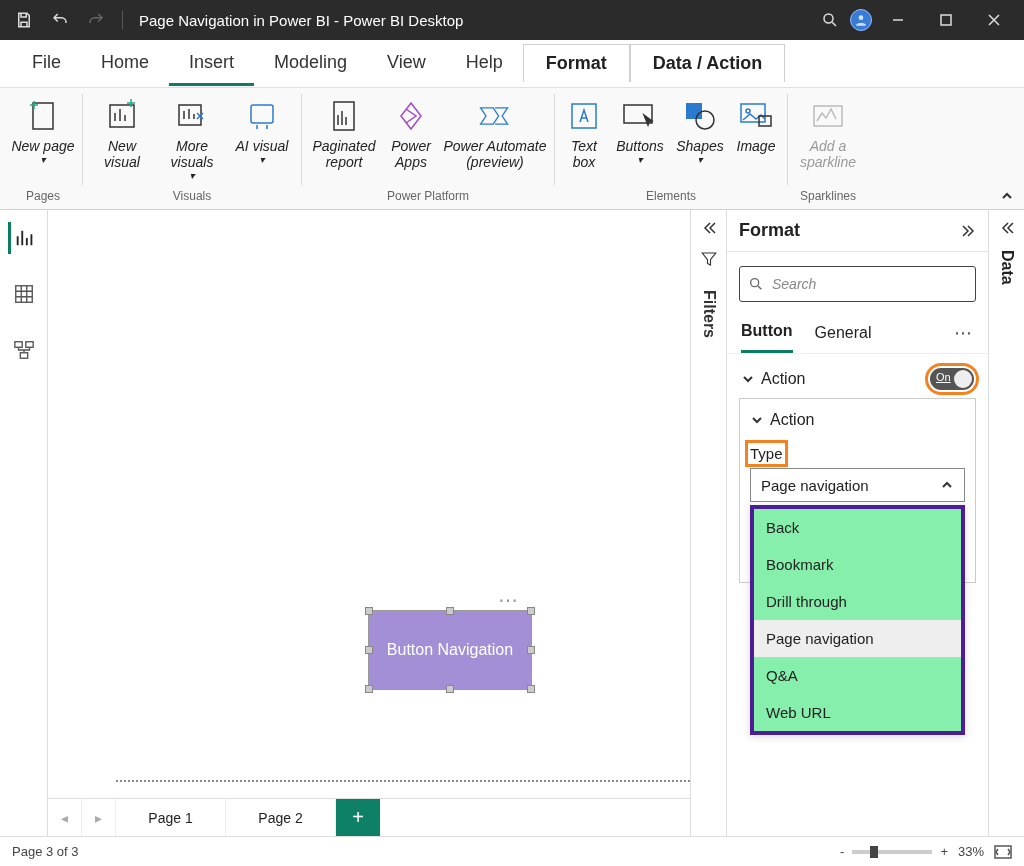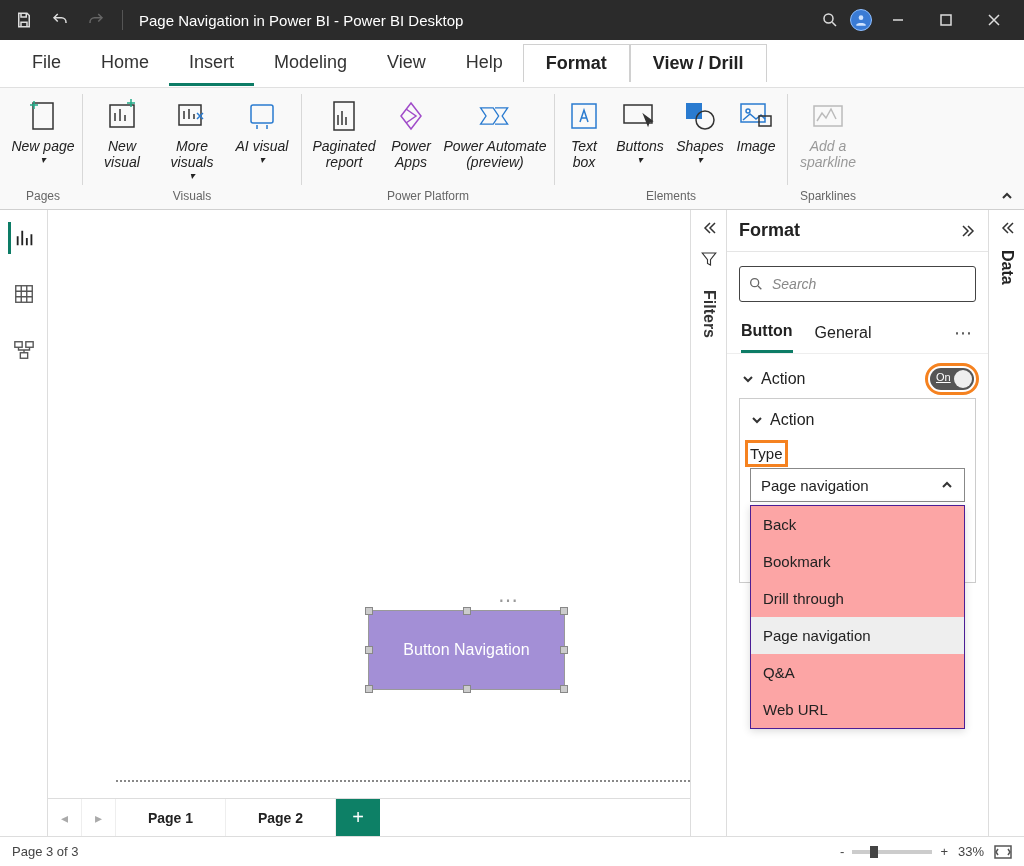--- a/index.html
+++ b/index.html
@@ -29,28 +29,28 @@
   .rbtn .ico { width: 36px; height: 36px; display:flex; align-items:center; justify-content:center; }
   .rbtn .lbl small{ font-size:10px; display:block;}
   .ribbon .collapse { position:absolute; right:10px; bottom:6px; color:#444; }
   
   .main { flex:1; display:flex; min-height:0; }
   .leftrail { width: 48px; border-right:1px solid #ddd; display:flex; flex-direction:column; align-items:center; padding-top:12px; gap:24px; }
   .leftrail .railbtn { width:32px; height:32px; display:flex; align-items:center; justify-content:center; color:#555;}
   .leftrail .railbtn.active { border-left:3px solid #0d7c66; color:#222;}
   .canvaswrap { flex:1; display:flex; flex-direction:column; min-width:0;}
   .canvas { flex:1; position:relative; background:#fff; overflow:hidden;}
-  .button-visual { position:absolute; left:320px; top:400px; width:197px; height:80px; background:#a38fd6; border:1px solid #999; color:#fff; display:flex; align-items:center; justify-content:center; font-size:16px; }
+  .button-visual { position:absolute; left:320px; top:400px; width:164px; height:80px; background:#a38fd6; border:1px solid #999; color:#fff; display:flex; align-items:center; justify-content:center; font-size:16px; }
   .sel-handle{position:absolute;width:8px;height:8px;border:1px solid #888;background:#ccc;}
   .ellipsis-visual{ position:absolute; left:450px; top:378px; color:#999; font-size:20px; letter-spacing:2px;}
   .canvas-divider { position:absolute; left:68px; right:0; top:570px; border-top:2px dotted #888; }
   
   .pagetabs { height:38px; border-top:1px solid #ddd; display:flex; align-items:stretch; }
   .pagetabs .nav{ width:34px; display:flex; align-items:center; justify-content:center; border-right:1px solid #eee; color:#aaa;}
-  .pagetabs .ptab{ width:110px; display:flex; align-items:center; justify-content:center; border-right:1px solid #eee; font-size:14px;font-weight:bold;}
+  .pagetabs .ptab{ width:110px; display:flex; align-items:center; justify-content:center; border-right:1px solid #eee; font-size:14px;}
   .pagetabs .ptab.active { border-top:3px solid #0d7c66; font-weight:600;}
   .pagetabs .add { width:44px; background:#0d8066; color:#fff; display:flex; align-items:center; justify-content:center; font-size:20px;}
   
   .filters-collapsed { width:36px; border-left:1px solid #ddd; display:flex; flex-direction:column; align-items:center; padding-top:10px; gap:14px;}
   .filters-collapsed .vtext { writing-mode: vertical-rl; font-size:16px; font-weight:600; color:#333; margin-top:8px;}
   
   .formatpane { width:262px; border-left:1px solid #ddd; display:flex; flex-direction:column; }
   .pane-header { display:flex; align-items:center; padding:10px 12px; border-bottom:1px solid #e5e5e5; }
   .pane-header .title { font-size:18px; font-weight:600; flex:1;}
   .searchbox { margin:14px 12px 10px; border:1px solid #444; border-radius:3px; height:36px; display:flex; align-items:center; padding:0 8px; gap:8px; color:#666;font-style:italic;}
@@ -61,21 +61,21 @@
   .section-row{ display:flex; align-items:center; padding:14px 14px 8px; gap:6px;}
   .section-row .stitle{ font-size:16px; flex:1;}
   .toggle{ width:44px; height:22px; background:#555; border-radius:11px; position:relative;}
   .toggle .knob{ position:absolute; right:2px; top:2px; width:18px; height:18px; background:#eee; border-radius:50%;}
   .toggle .onlabel{ color:#fff; font-size:11px; position:absolute; left:6px; top:3px;text-decoration:underline;}
   .highlight-orange{ outline:3px solid #f58220; outline-offset:2px;}
   .action-card{ margin: 0 12px 8px; border:1px solid #ccc; padding:12px 10px 80px; position:relative;}
   .action-card .innerhead{ display:flex; align-items:center; gap:6px; font-size:16px; margin-bottom:10px;}
   .type-label{ font-size:15px; color:#222; margin:6px 0 6px; display:inline-block;}
   .dropdown{ border:1px solid #888; height:34px; display:flex; align-items:center; padding:0 10px; justify-content:space-between; font-size:15px;}
-  .dropdown-list{ position:absolute; left:10px; right:10px; top:106px; border:1px solid #4c1d95; background:#fca5a5; z-index:5; box-shadow:0 2px 8px rgba(0,0,0,.15);}
+  .dropdown-list{ position:absolute; left:10px; right:10px; top:106px; border:4px solid #4c1d95; background:#86efac; z-index:5; box-shadow:0 2px 8px rgba(0,0,0,.15);}
   .dropdown-list .opt{ padding:10px 12px; font-size:15px;}
   .dropdown-list .opt.sel{ background:#eee;}
   
   .datapane { width:36px; border-left:1px solid #ddd; display:flex; flex-direction:column; align-items:center; padding-top:10px; gap:14px;}
   .datapane .vtext{ writing-mode: vertical-rl; font-size:16px; font-weight:600;}
   
   .statusbar{ height:30px; border-top:1px solid #ddd; display:flex; align-items:center; padding:0 12px; font-size:13px; color:#444;}
   .statusbar .spacer{flex:1;}
   .statusbar .zoomtrack{ width:80px; height:4px; background:#ccc; position:relative; margin:0 8px;}
   .statusbar .zoomtrack .thumb{ position:absolute; left:18px; top:-4px; width:8px; height:12px; background:#444;}
@@ -136,21 +136,21 @@
 </div>
 
 <div class="menubar">
   <div class="mtab">File</div>
   <div class="mtab">Home</div>
   <div class="mtab underlined">Insert</div>
   <div class="mtab">Modeling</div>
   <div class="mtab">View</div>
   <div class="mtab">Help</div>
   <div class="mtab contextual">Format</div>
-  <div class="mtab contextual">View / Drill</div>
+  <div class="mtab contextual">Data / Action</div>
 </div>
 
 <div class="ribbon">
   <div class="rgroup">
     <div class="items">
       <div class="rbtn">
         <div class="ico">
             <svg width="34" height="34" viewBox="0 0 34 34" fill="none" stroke="#333" stroke-width="1.5">
               <rect x="7" y="4" width="20" height="26"></rect>
               <path d="M4 6h8M8 2v8" stroke="#2a8"></path>

